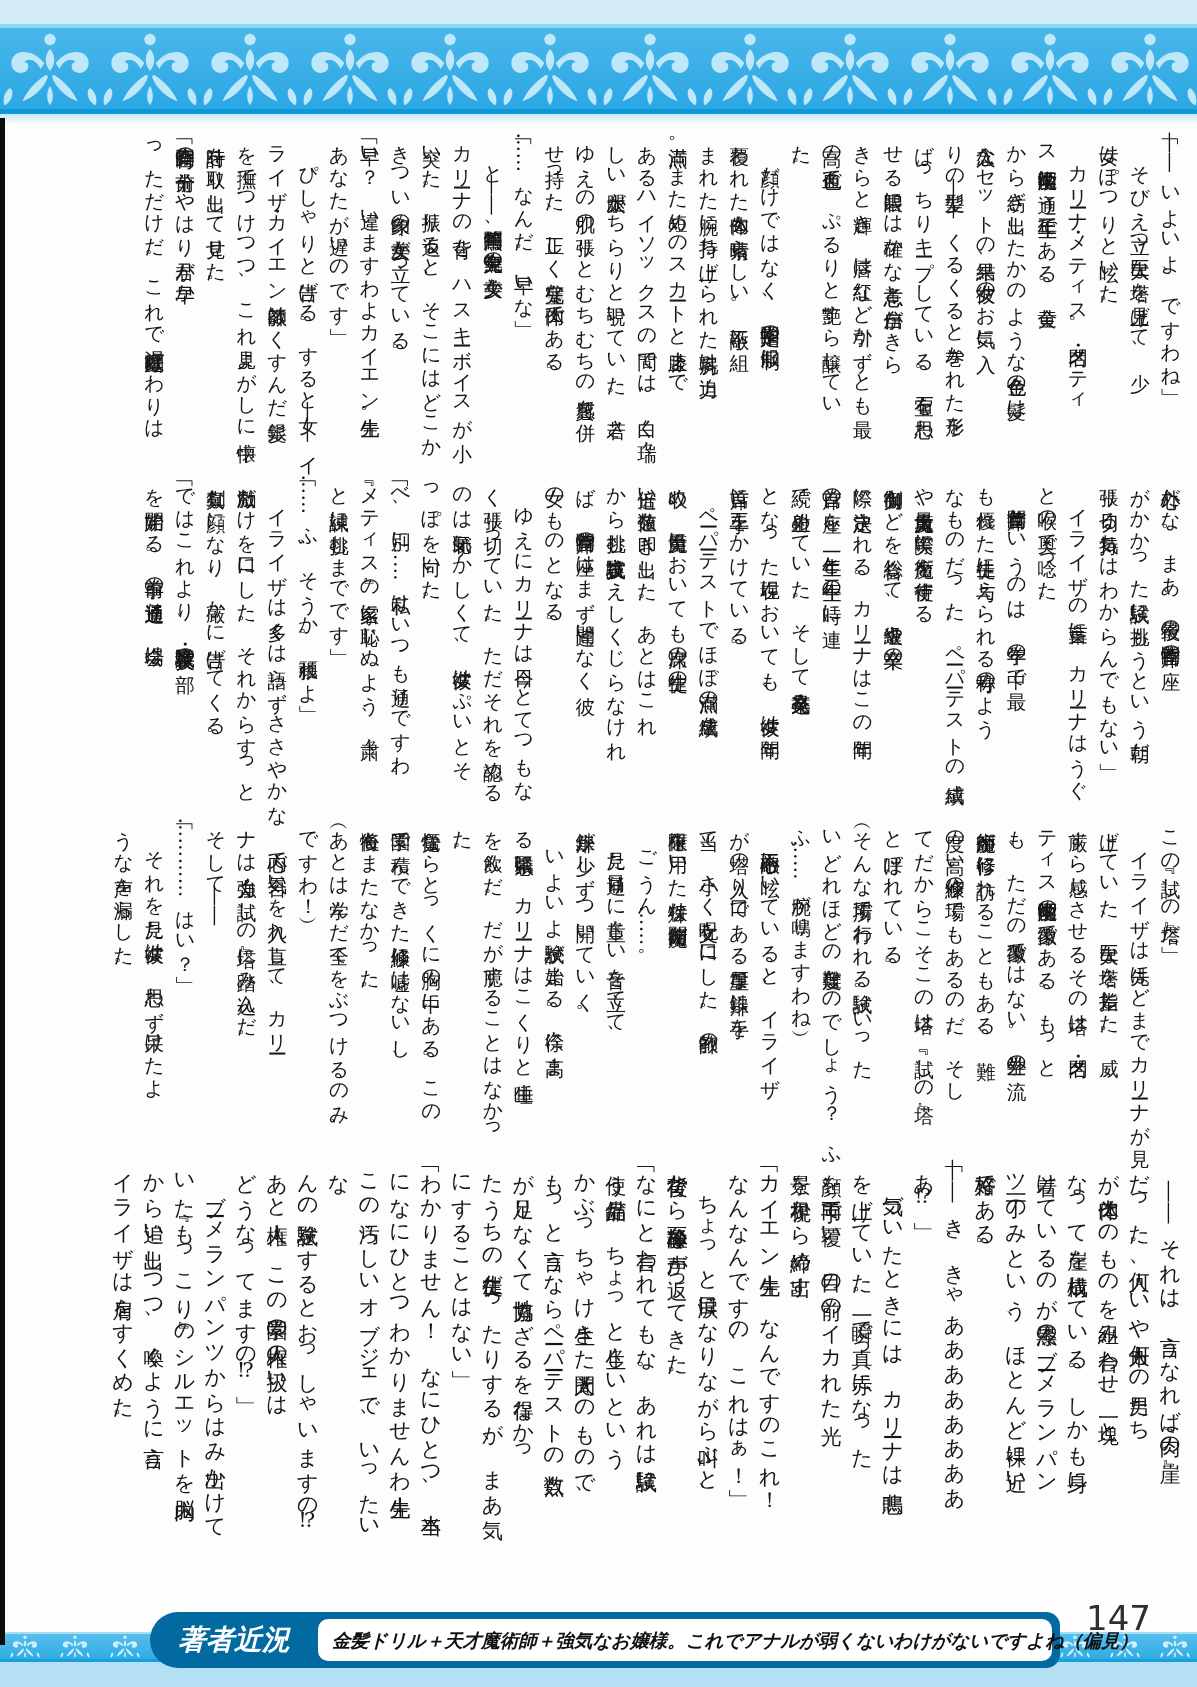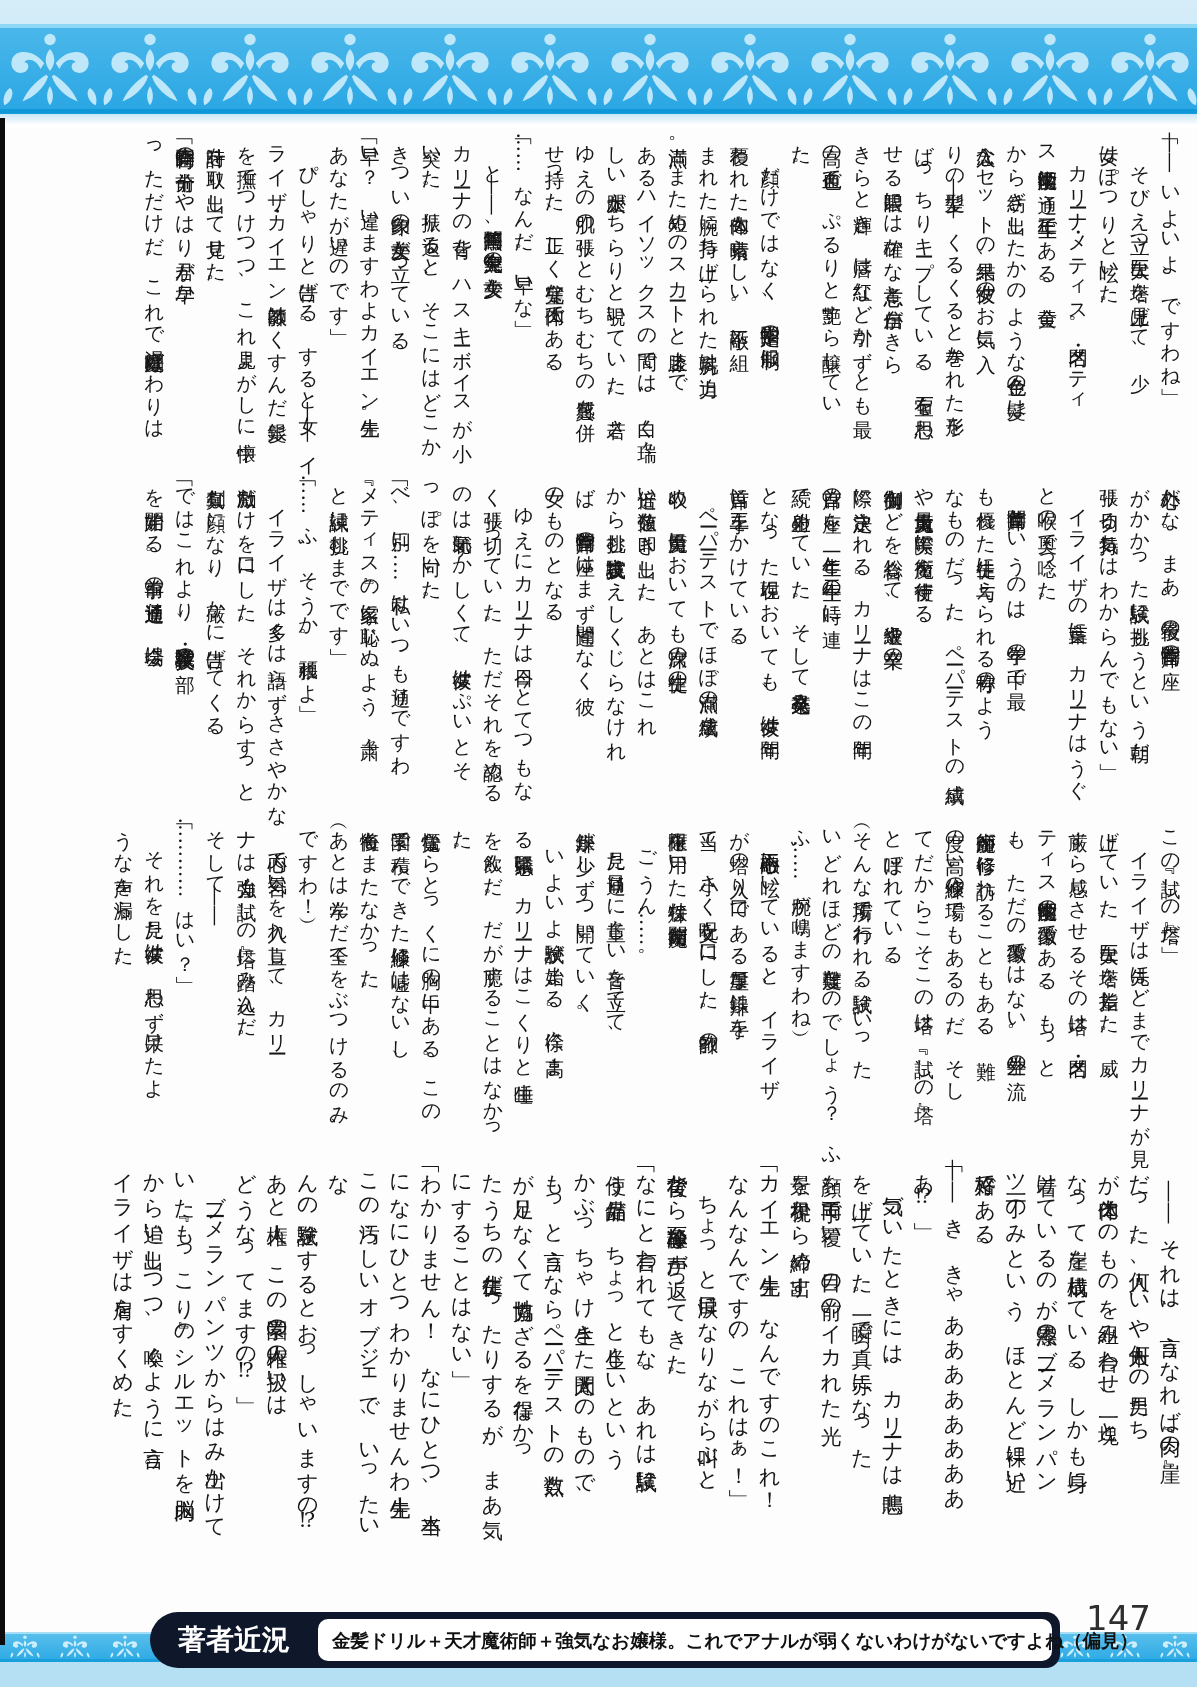--- a/index.html
+++ b/index.html
@@ -27,21 +27,21 @@
   
   .tsection{position:absolute;right:12px;writing-mode:vertical-rl;color:#161616;}
   .s123{height:352px;font-size:19.6px;line-height:30.8px;letter-spacing:0.5px;}
   .s4{height:390px;font-size:21px;line-height:30.8px;letter-spacing:0.8px;}
   .tcol{margin:0;padding:0;}
 
   
   .page-number{position:absolute;right:46px;top:1598px;font-size:34px;color:#2e2e2e;
                font-family:"DejaVu Sans","Liberation Sans",sans-serif;z-index:7;}
   .author-bar{position:absolute;left:150px;top:1612px;width:910px;height:56px;
-              background:#0f172a;border-radius:28px 14px 14px 28px;z-index:7;}
+              background:#0369a1;border-radius:28px 14px 14px 28px;z-index:7;font-style:italic;}
   .author-label{position:absolute;left:0;top:0;width:168px;height:100%;
                 display:flex;align-items:center;justify-content:center;
                 color:#ffffff;font-weight:bold;font-size:28px;
                 font-family:"DejaVu Sans","Liberation Sans",sans-serif;}
   .author-inner{position:absolute;left:168px;top:7px;right:8px;bottom:7px;background:#ffffff;
                 border-radius:10px;display:flex;align-items:center;padding:4px 14px;box-sizing:border-box;}
   .author-text{font-family:"DejaVu Sans","Liberation Sans",sans-serif;
                font-weight:bold;font-size:18.5px;color:#111;white-space:nowrap;}
 </style>
 </head>

